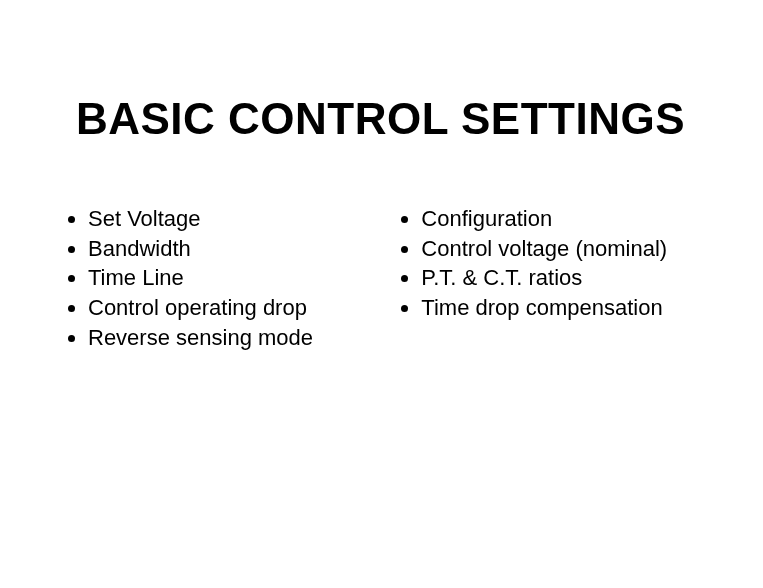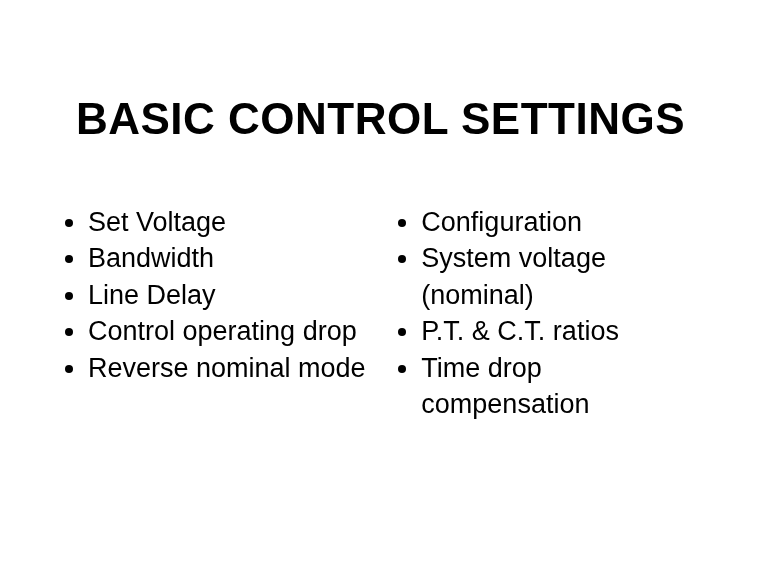--- a/index.html
+++ b/index.html
@@ -33,43 +33,43 @@
   }
   .col {
     width: 48%;
   }
   ul {
     margin: 0;
     padding: 0 0 0 28px;
     list-style-type: disc;
   }
   li {
-    font-size: 27px;
+    font-size: 22px;
     line-height: 1.35;
     margin: 0;
     padding: 0;
   }
 </style>
 </head>
 <body>
 
 <div class="slide">
   <h1 class="title">BASIC CONTROL SETTINGS</h1>
   <div class="columns">
     <div class="col">
       <ul>
         <li>Set Voltage</li>
         <li>Bandwidth</li>
-        <li>Line Delay</li>
+        <li>Time Line</li>
         <li>Control operating drop</li>
-        <li>Reverse nominal mode</li>
+        <li>Reverse sensing mode</li>
       </ul>
     </div>
     <div class="col">
       <ul>
         <li>Configuration</li>
-        <li>System voltage (nominal)</li>
+        <li>Control voltage (nominal)</li>
         <li>P.T. &amp; C.T. ratios</li>
         <li>Time drop compensation</li>
       </ul>
     </div>
   </div>
 </div>
 
 </body></html>

